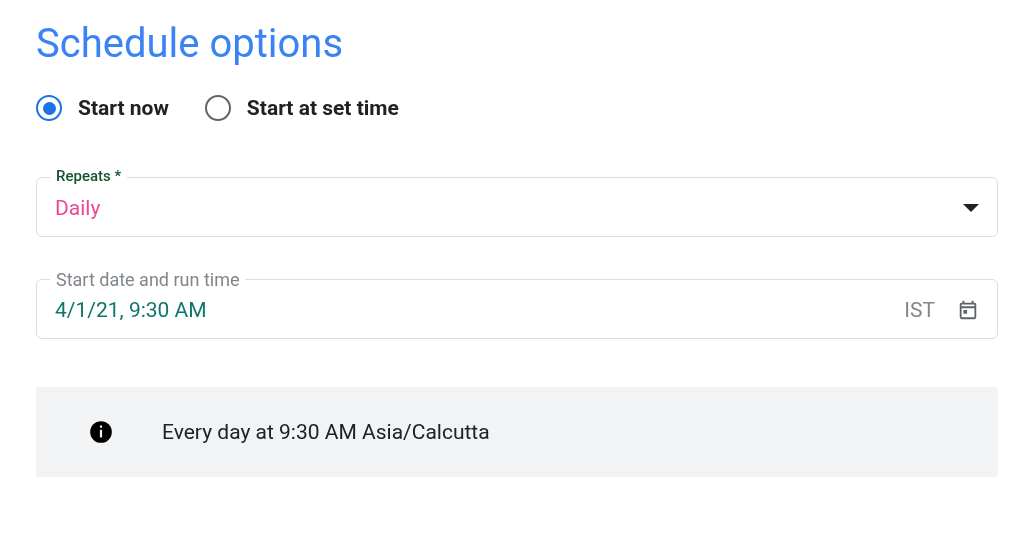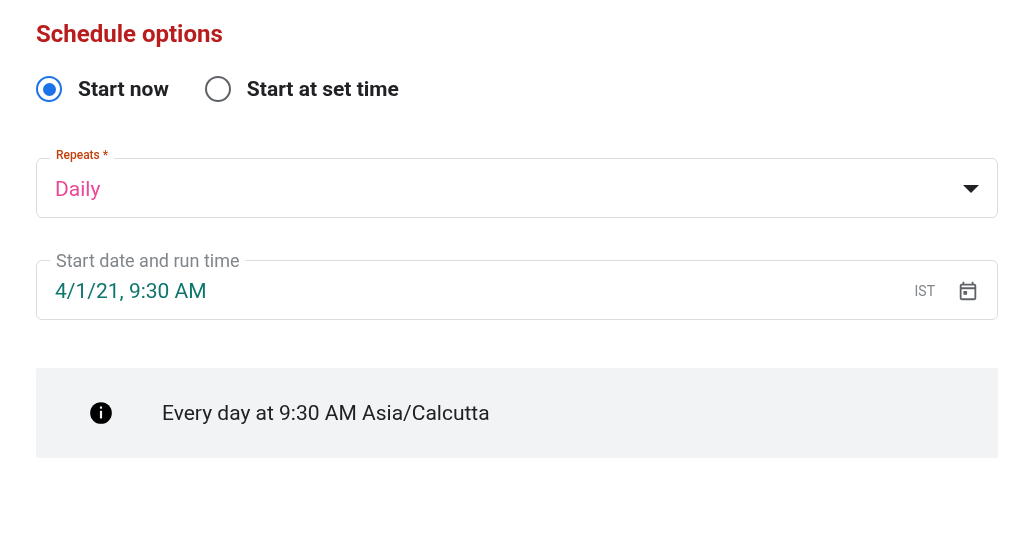--- a/index.html
+++ b/index.html
@@ -9,24 +9,24 @@
     font-family: Roboto, "Helvetica Neue", Arial, sans-serif;
     background: #fff;
     color: #202124;
     width: 1034px;
     height: 554px;
   }
   .container {
     padding: 20px 36px 0 36px;
   }
   .title {
-    font-size: 24px;
-    font-weight: 700;
+    font-size: 40px;
+    font-weight: 400;
     margin: 0 0 28px 0;
-    color: #b91c1c;
+    color: #3b82f6;
   }
   .radio-row {
     display: flex;
     align-items: center;
     gap: 36px;
     margin-bottom: 56px;
   }
   .radio-option {
     display: flex;
     align-items: center;
@@ -67,22 +67,22 @@
   }
   .field-wrap.disabled {
     margin-bottom: 48px;
   }
   .floating-label {
     position: absolute;
     top: -10px;
     left: 14px;
     background: #fff;
     padding: 0 6px;
-    font-size: 12px;
-    color: #c2410c;
+    font-size: 15px;
+    color: #14532d;
     font-weight: 500;
   }
   .floating-label.muted {
     color: #80868b;
     font-weight: 400;
     font-size: 18px;
   }
   .select-box {
     width: 100%;
     border: 1px solid #dadce0;
@@ -107,21 +107,21 @@
     border-left: 8px solid transparent;
     border-right: 8px solid transparent;
     border-top: 8px solid #202124;
   }
   .date-right {
     display: flex;
     align-items: center;
     gap: 22px;
   }
   .tz {
-    font-size: 14px;
+    font-size: 21px;
     color: #80868b;
   }
   .cal-icon {
     width: 22px;
     height: 22px;
     color: #5f6368;
   }
 
   .summary-box {
     background: #f1f3f4;

